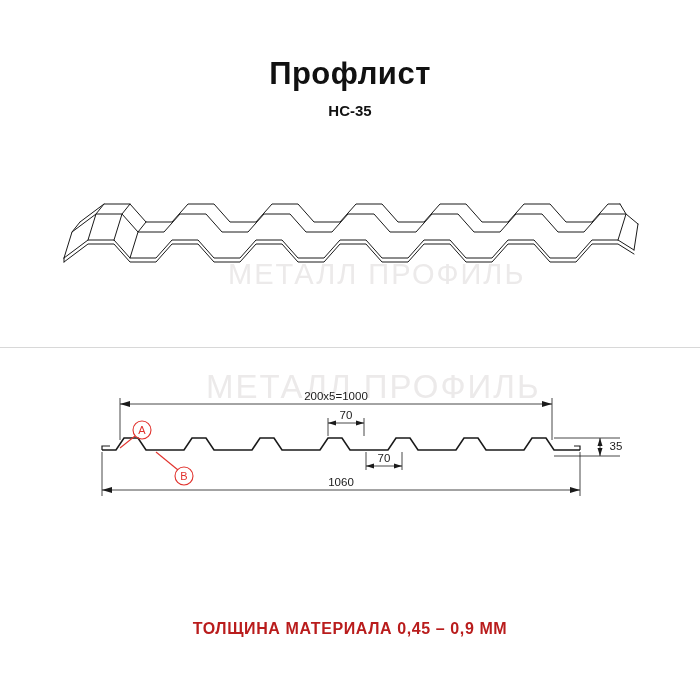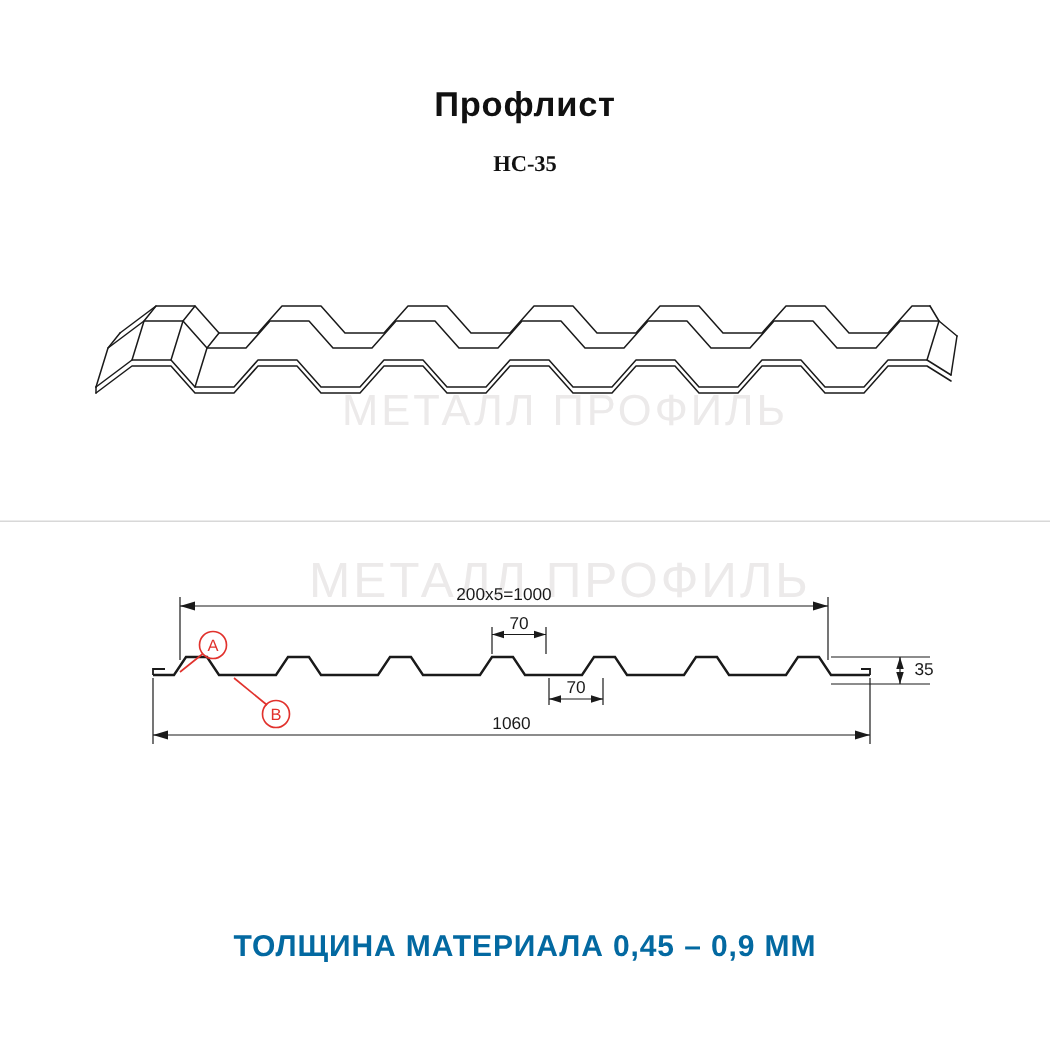--- a/index.html
+++ b/index.html
@@ -19,35 +19,34 @@
     position: relative;
     width: 700px;
     height: 700px;
   }
   .title {
     position: absolute;
     top: 56px;
     left: 0;
     width: 700px;
     text-align: center;
-    font-size: 23px;
+    font-size: 31px;
     font-weight: bold;
     letter-spacing: 0.5px;
     color: #111;
   }
   .subtitle {
     position: absolute;
     top: 102px;
     left: 0;
     width: 700px;
     text-align: center;
     font-size: 15px;
     font-weight: bold;
     color: #111;
-    font-family: Liberation Serif, serif;
   }
   .iso-wrap {
     position: absolute;
     top: 180px;
     left: 60px;
     width: 580px;
     height: 130px;
   }
   .divider {
     position: absolute;
@@ -63,24 +62,24 @@
     left: 80px;
     width: 560px;
     height: 150px;
   }
   .footer-note {
     position: absolute;
     top: 620px;
     left: 0;
     width: 700px;
     text-align: center;
-    font-size: 20px;
+    font-size: 16px;
     font-weight: bold;
     letter-spacing: 0.6px;
-    color: #0369a1;
+    color: #b91c1c;
   }
   .wm {
     position: absolute;
     pointer-events: none;
     user-select: none;
     font-weight: normal;
     color: #eceaea;
     letter-spacing: 2px;
     white-space: nowrap;
   }

